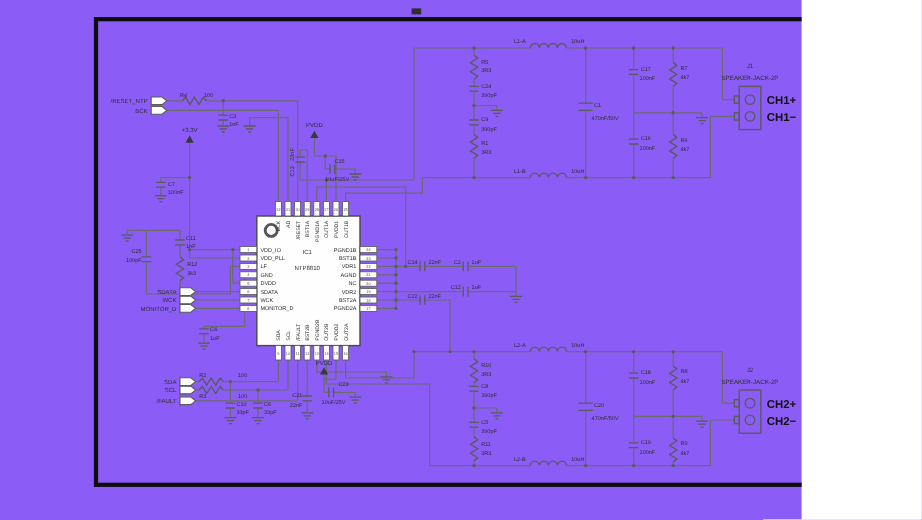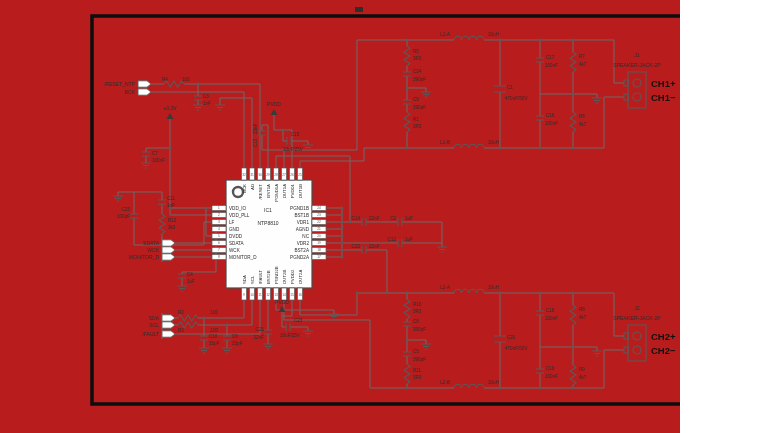--- a/index.html
+++ b/index.html
@@ -1,16 +1,16 @@
 <!DOCTYPE html>
 <html><head>
 <meta charset="utf-8">
 <style>
   html,body{margin:0;padding:0;background:#ffffff;}
-  #stage{position:relative;width:668px;height:433px;background:#b91c1c;overflow:hidden;padding-left:12px;}
+  #stage{position:relative;width:668px;height:433px;background:#8b5cf6;overflow:hidden;}
   svg{display:block;}
   .wire{stroke:#6b6b6b;stroke-width:1;fill:none;}
   .sym{stroke:#5a5a5a;stroke-width:1.1;fill:none;}
   .frame{stroke:#0d0d0d;stroke-width:3.5;fill:none;}
   .icbody{stroke:#4a4a4a;stroke-width:1.2;fill:#fefefe;}
   .pinbox{stroke:#5a5a5a;stroke-width:0.7;fill:#ffffff;}
   text{fill:#2e2e2e;font-family:"Liberation Sans","DejaVu Sans",sans-serif;}
   .t5{font-size:5px;}
   .tj{font-size:5.2px;}
   .tnum{font-size:3.2px;fill:#555;}

